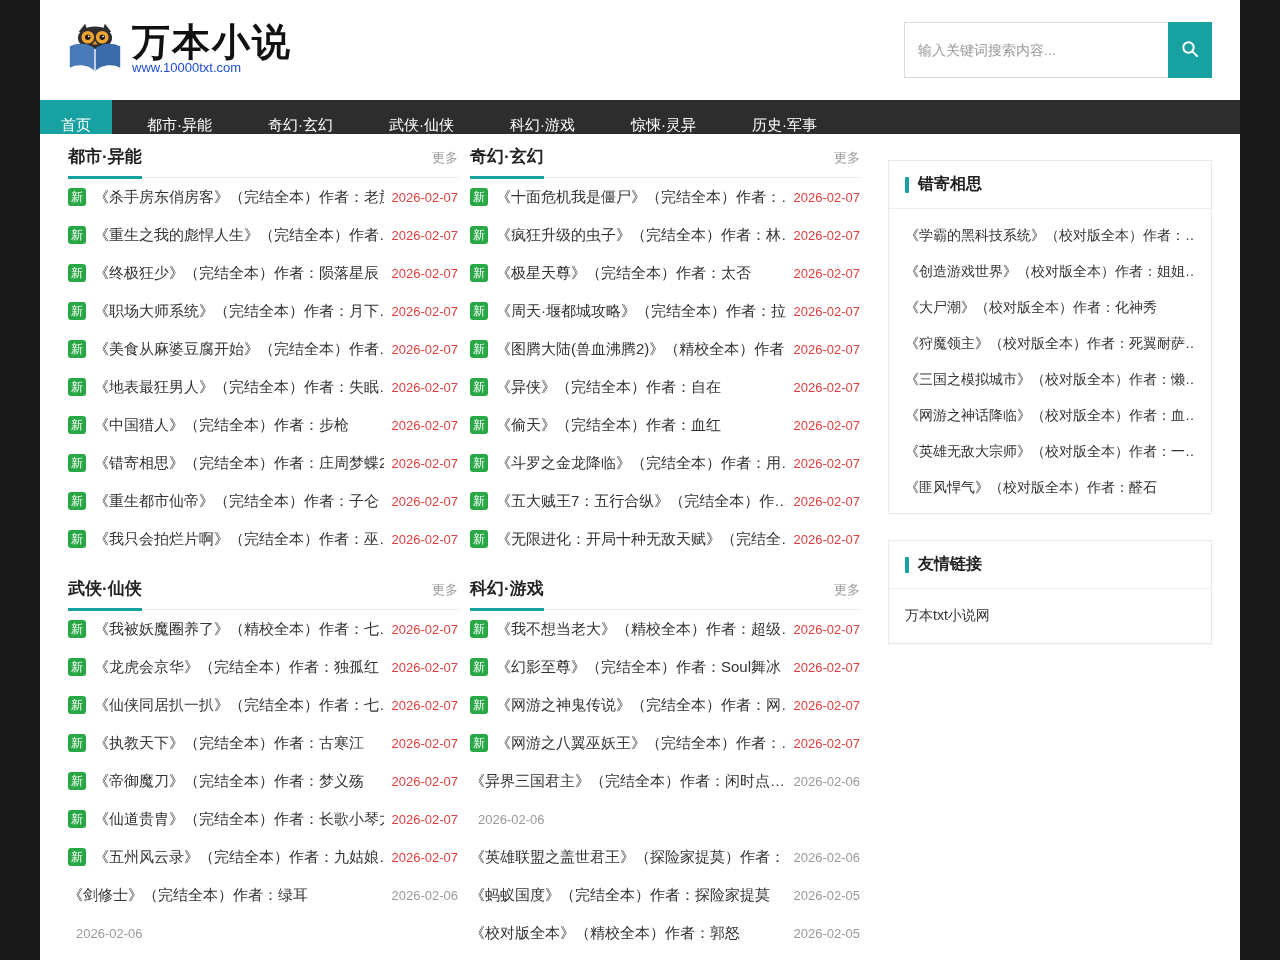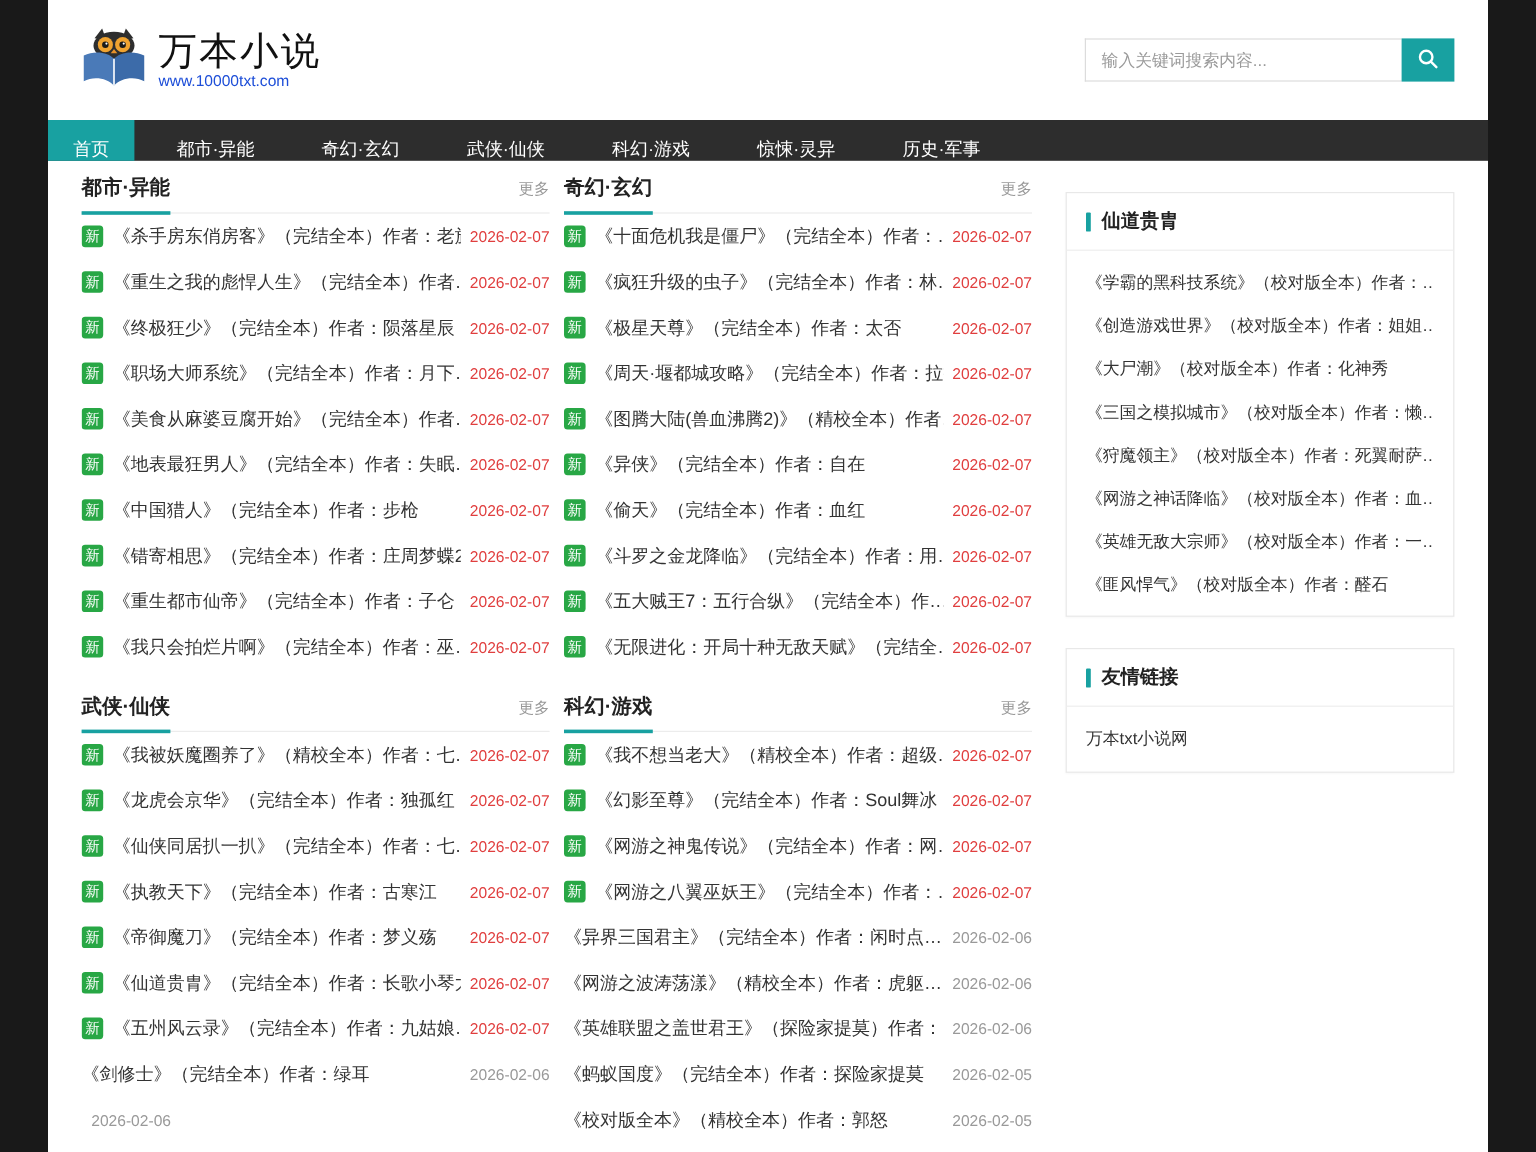--- a/index.html
+++ b/index.html
@@ -21,24 +21,24 @@
   .header {
     height: 100px;
     display: flex;
     align-items: center;
     justify-content: space-between;
     padding: 0 28px;
     background: #fff;
   }
   .logo { display: flex; align-items: center; gap: 10px; cursor: pointer; }
   .logo-text .site-name {
-    font-size: 32px; font-weight: 400; color: #111; letter-spacing: 2px; line-height: 32px;
+    font-size: 38px; font-weight: 700; color: #111; letter-spacing: 2px; line-height: 32px;
   }
   .logo-text .site-url { font-size: 13px; color: #1d4ed8; margin-top: 2px; }
-  .search { display: flex; align-items: stretch; height: 36px; }
+  .search { display: flex; align-items: stretch; height: 56px; }
   .search input {
     width: 264px; border: 1px solid #dcdcdc; border-right: none;
     padding: 0 13px; font-size: 14px; color: #666; outline: none;
     font-family: "Liberation Sans", sans-serif;
   }
   .search input::placeholder { color: #9a9a9a; }
   .search button {
     width: 44px; border: none; background: #18a1a1; color: #fff;
     display: flex; align-items: center; justify-content: center; cursor: pointer;
   }
@@ -359,21 +359,20 @@
             <div class="list-row">
               <span class="new-badge">新</span>
               <a class="row-title">《网游之八翼巫妖王》（完结全本）作者：…</a>
               <span class="row-date hot">2026-02-07</span>
             </div>
             <div class="list-row">
               <a class="row-title">《异界三国君主》（完结全本）作者：闲时点…</a>
               <span class="row-date muted">2026-02-06</span>
             </div>
             <div class="list-row">
-              <a class="row-title">《网游之波涛荡漾》（精校全本）作者：虎躯…</a>
               <span class="row-date muted">2026-02-06</span>
             </div>
             <div class="list-row">
               <a class="row-title">《英雄联盟之盖世君王》（探险家提莫）作者：…</a>
               <span class="row-date muted">2026-02-06</span>
             </div>
             <div class="list-row">
               <a class="row-title">《蚂蚁国度》（完结全本）作者：探险家提莫</a>
               <span class="row-date muted">2026-02-05</span>
             </div>
@@ -382,28 +381,28 @@
               <span class="row-date muted">2026-02-05</span>
             </div>
           </div>
         </section>
       </div>
 
     <aside class="sidebar">
       <div class="side-box first">
         <div class="box-head">
           <span class="accent-bar"></span>
-          <span>仙道贵胄</span>
+          <span>错寄相思</span>
         </div>
         <div class="box-body" id="random-list">
             <div class="side-item">《学霸的黑科技系统》（校对版全本）作者：…</div>
             <div class="side-item">《创造游戏世界》（校对版全本）作者：姐姐…</div>
             <div class="side-item">《大尸潮》（校对版全本）作者：化神秀</div>
+            <div class="side-item">《狩魔领主》（校对版全本）作者：死翼耐萨…</div>
             <div class="side-item">《三国之模拟城市》（校对版全本）作者：懒…</div>
-            <div class="side-item">《狩魔领主》（校对版全本）作者：死翼耐萨…</div>
             <div class="side-item">《网游之神话降临》（校对版全本）作者：血…</div>
             <div class="side-item">《英雄无敌大宗师》（校对版全本）作者：一…</div>
             <div class="side-item">《匪风悍气》（校对版全本）作者：醛石</div>
           </div>
       </div>
 
       <div class="side-box">
         <div class="box-head">
           <span class="accent-bar"></span>
           <span>友情链接</span>

